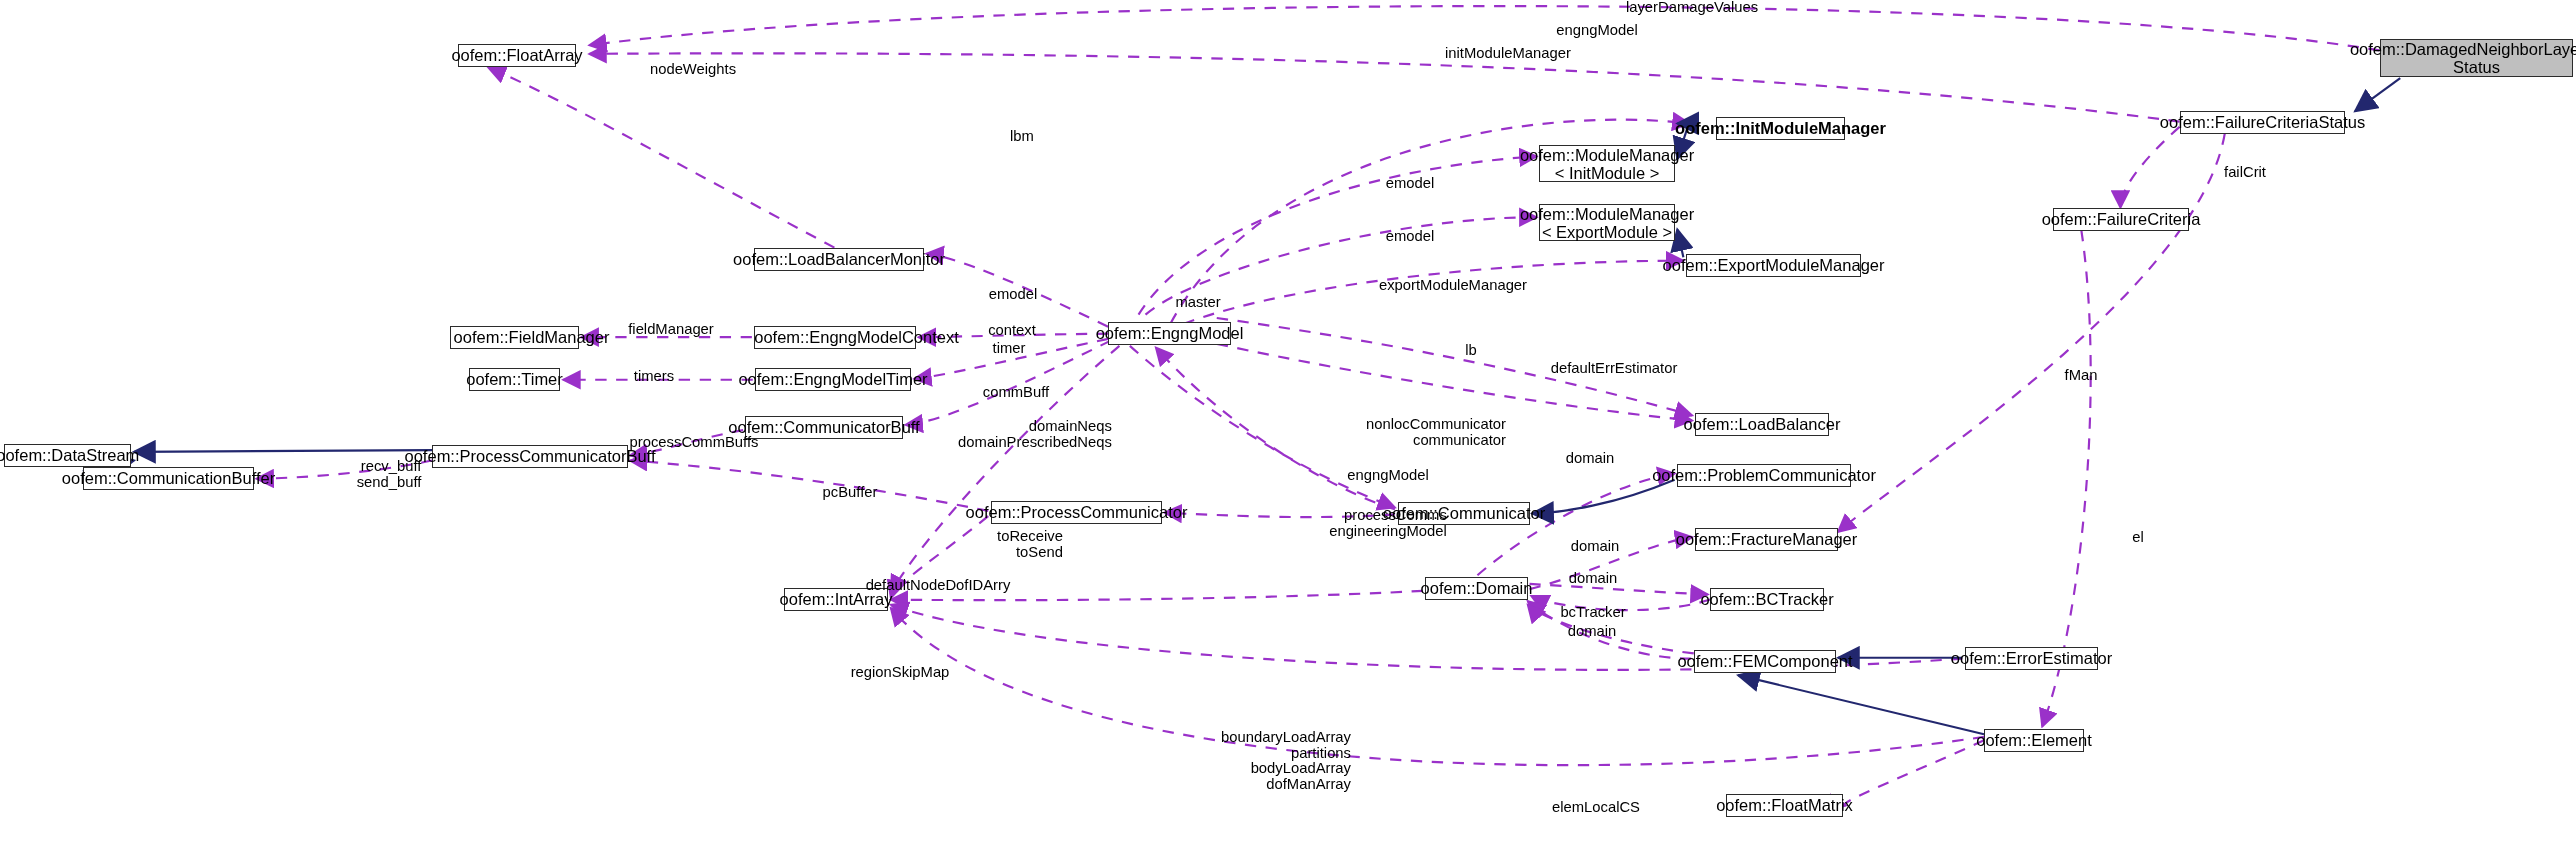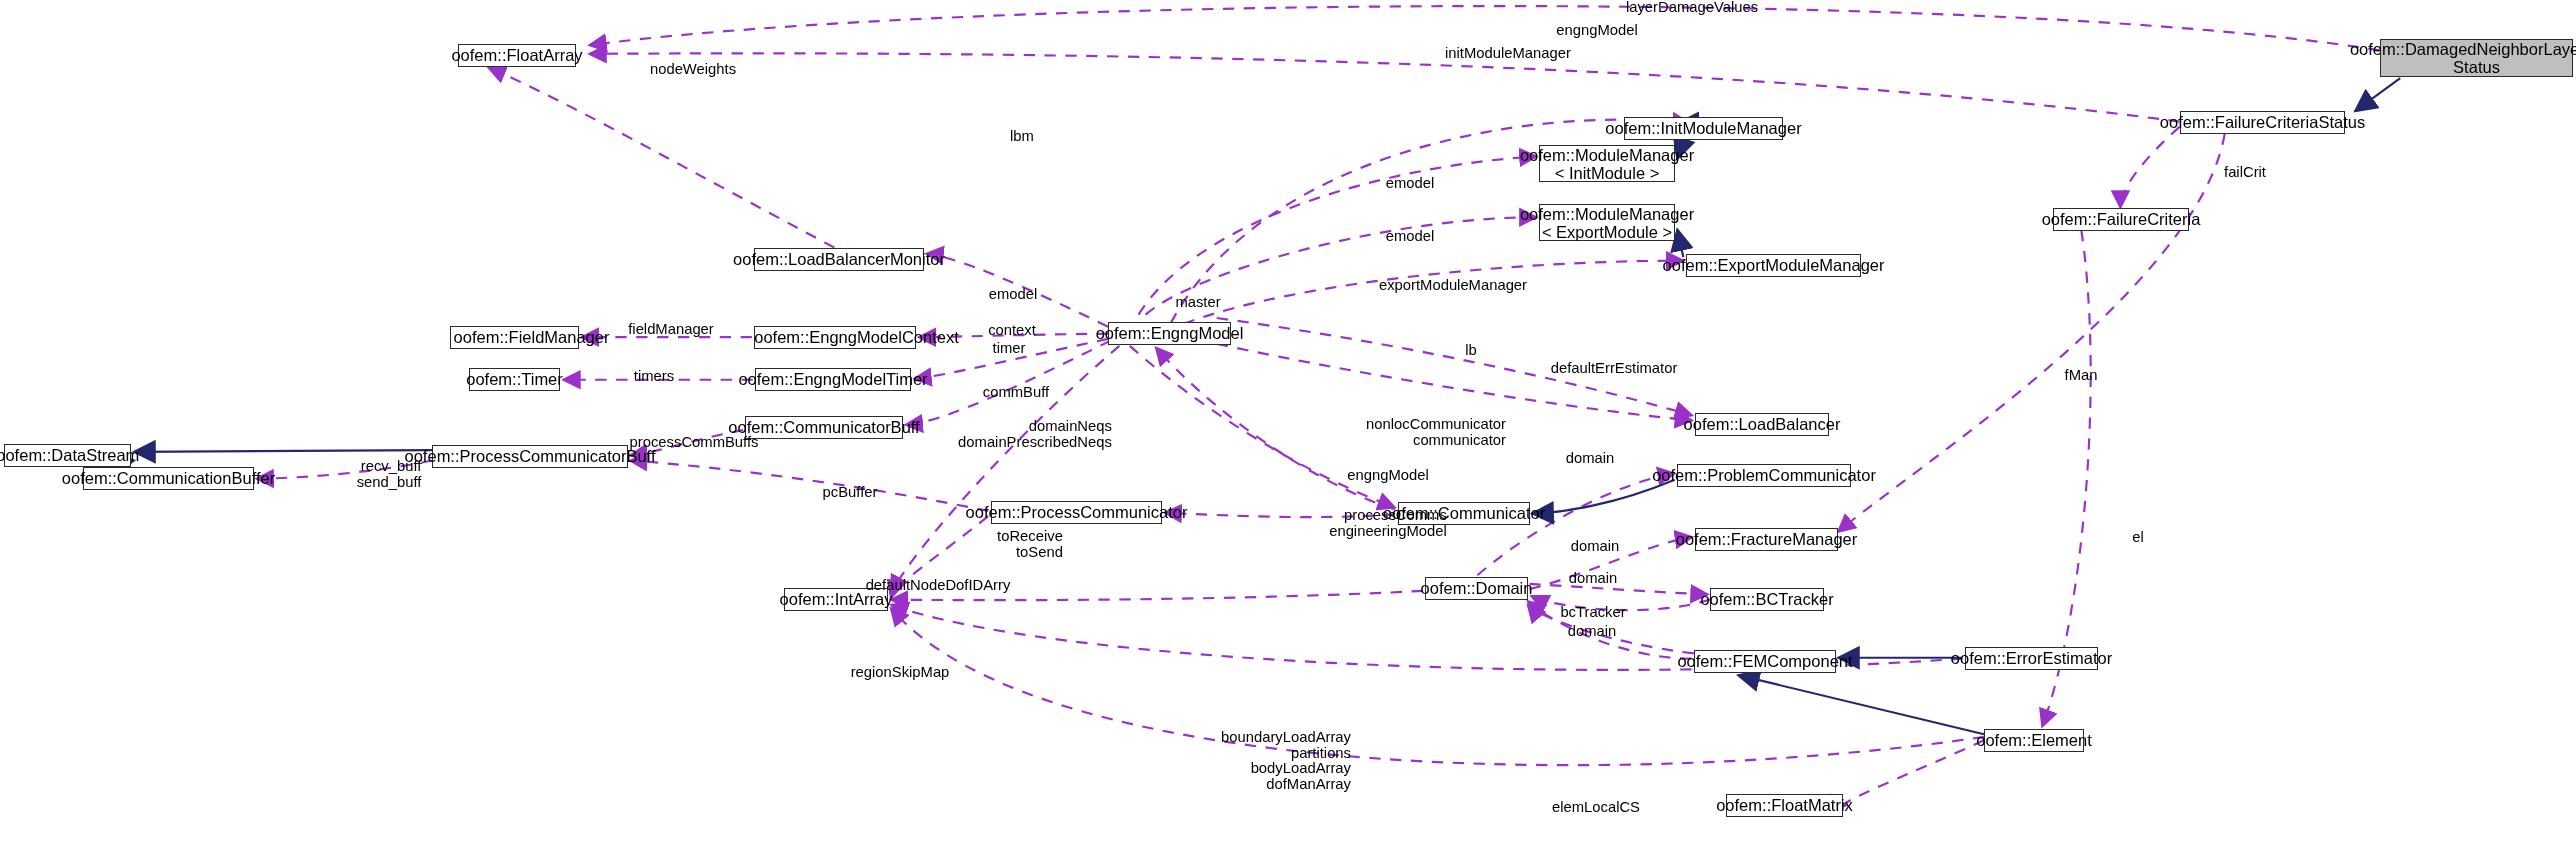--- a/index.html
+++ b/index.html
@@ -151,21 +151,21 @@
 
   <div class="node" style="left:2380px;top:39px;width:193px;height:38px;background:#bfbfbf;">oofem::DamagedNeighborLayered
 Status</div>
 
   <div class="node" style="left:2180px;top:111px;width:165px;height:22.6px;">oofem::FailureCriteriaStatus</div>
 
   <div class="node" style="left:2053px;top:208px;width:136px;height:22.6px;">oofem::FailureCriteria</div>
 
   <div class="node" style="left:458px;top:44px;width:118px;height:22.6px;">oofem::FloatArray</div>
 
-  <div class="node" style="left:1624px;top:117px;width:159px;height:22.6px;">oofem::InitModuleManager</div>
+  <div class="node" style="left:1716px;top:117px;width:129px;height:22.6px;font-weight:bold;">oofem::InitModuleManager</div>
 
   <div class="node" style="left:1539px;top:145px;width:136px;height:37px;">oofem::ModuleManager
 &lt; InitModule &gt;</div>
 
   <div class="node" style="left:1539px;top:204px;width:136px;height:37px;">oofem::ModuleManager
 &lt; ExportModule &gt;</div>
 
   <div class="node" style="left:1686px;top:254px;width:175px;height:22.6px;">oofem::ExportModuleManager</div>
 
   <div class="node" style="left:754px;top:248px;width:170px;height:22.6px;">oofem::LoadBalancerMonitor</div>

